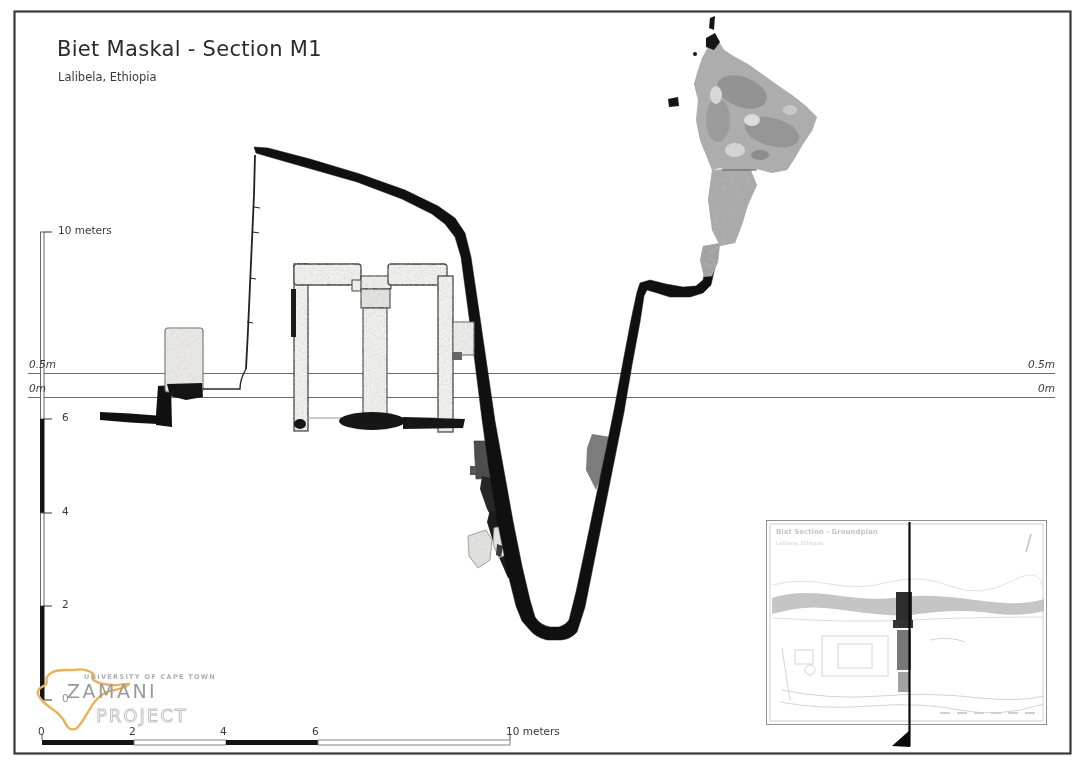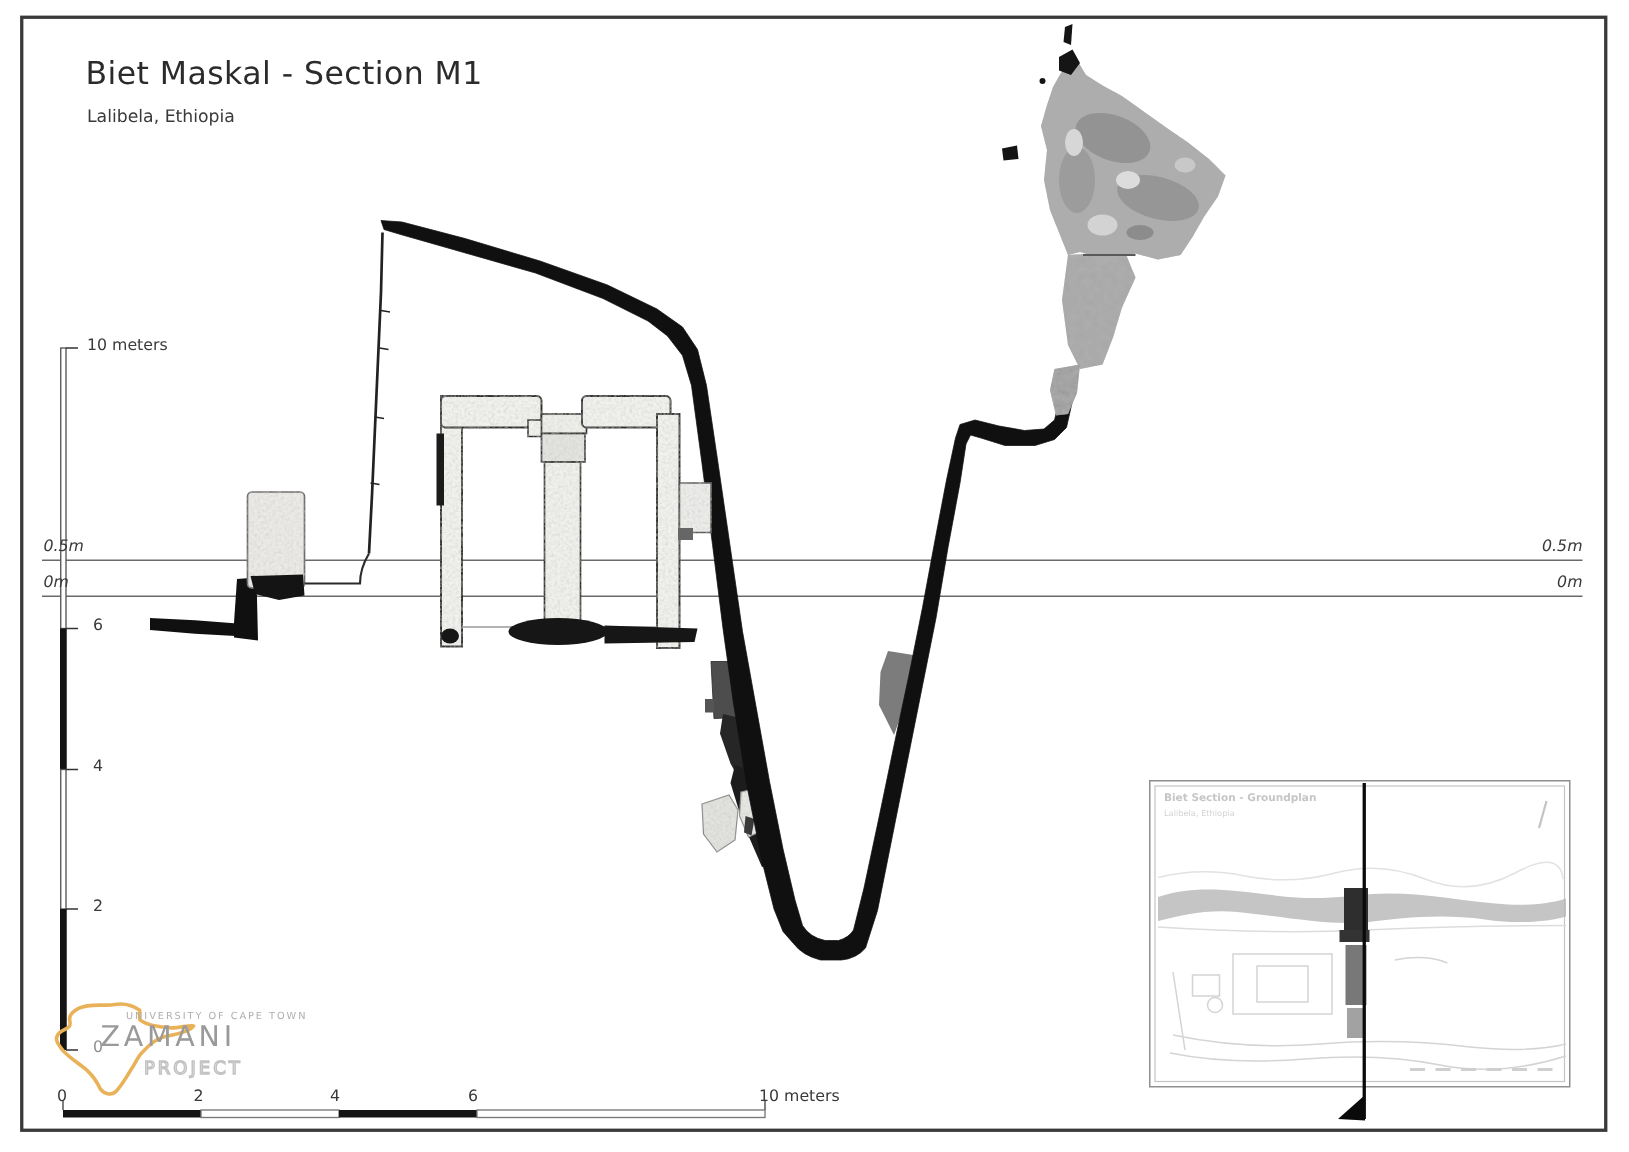--- a/index.html
+++ b/index.html
@@ -21,23 +21,23 @@
   .v6{left:62px;top:412px;}
   .v4{left:62px;top:506px;}
   .v2{left:62px;top:599px;}
   .v0{left:62px;top:693px;color:#909090;}
   .htick{font-size:10.5px;color:#3a3a3a;}
   .h0{left:38px;top:726px;}
   .h2{left:129px;top:726px;}
   .h4{left:220px;top:726px;}
   .h6{left:312px;top:726px;}
   .h10{left:506px;top:726px;}
-  .logo-univ{left:84px;top:674px;font-size:6.5px;letter-spacing:1.3px;color:#aeaeae;font-weight:normal;text-align:center;}
+  .logo-univ{left:84px;top:674px;font-size:6.5px;letter-spacing:1.3px;color:#aeaeae;font-weight:bold;text-align:center;}
   .logo-zamani{left:67px;top:681px;font-size:19px;letter-spacing:2.5px;color:#9a9a9a;}
-  .logo-project{left:96px;top:706px;font-size:12px;letter-spacing:2px;color:transparent;
+  .logo-project{left:96px;top:706px;font-size:18px;letter-spacing:2px;color:transparent;
     -webkit-text-stroke:1px #c3c3c3;}
   .inset-title{left:776px;top:529px;font-size:7px;font-weight:bold;color:#c6c6c6;}
   .inset-sub{left:776px;top:540px;font-size:5.5px;color:#d3d3d3;}
 </style>
 </head>
 <body>
 
 <div id="sheet">
 
   <svg id="gfx" width="1086" height="768" viewBox="0 0 1086 768">

